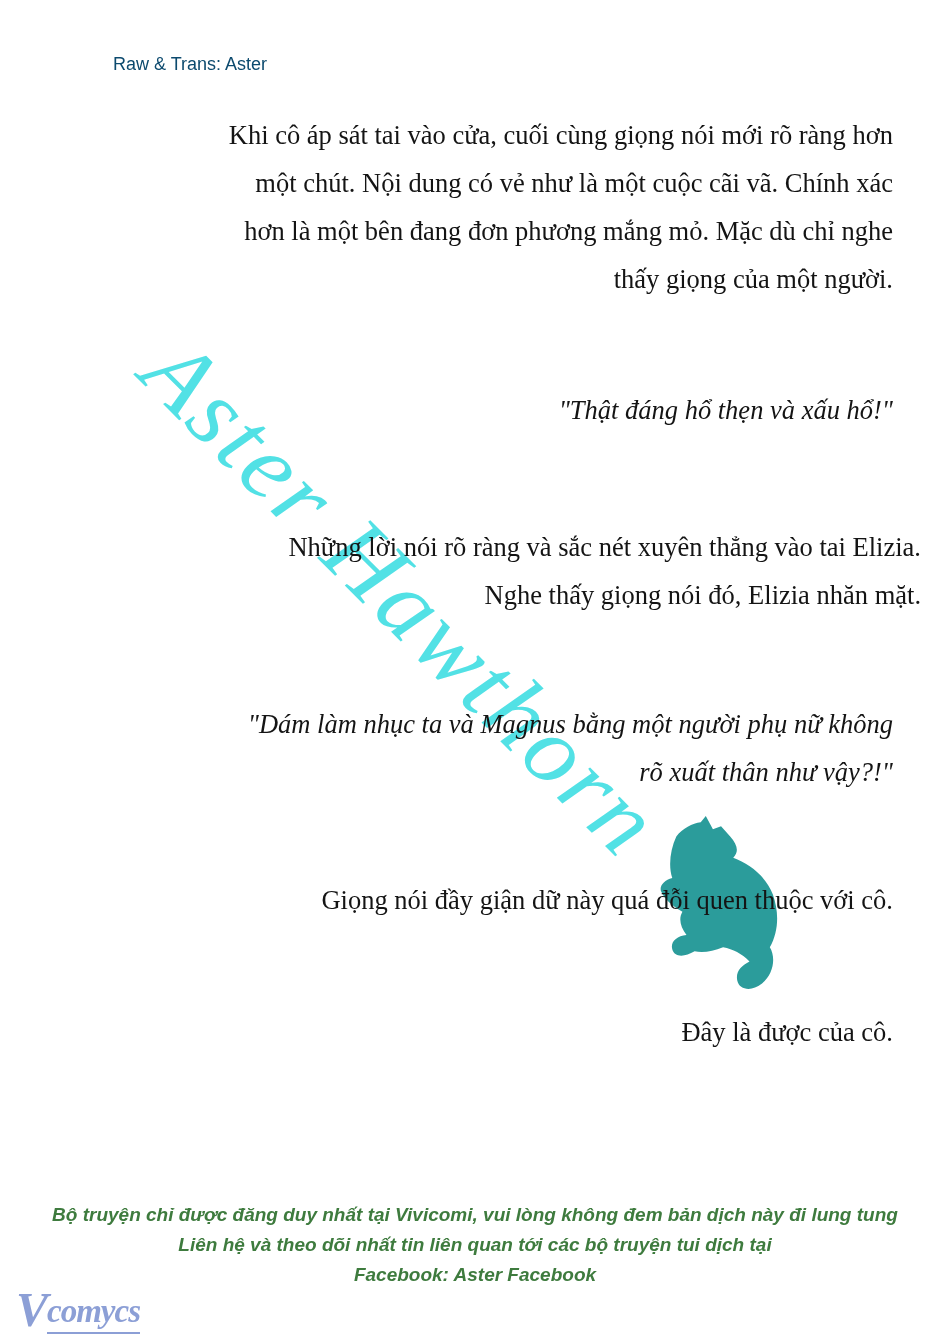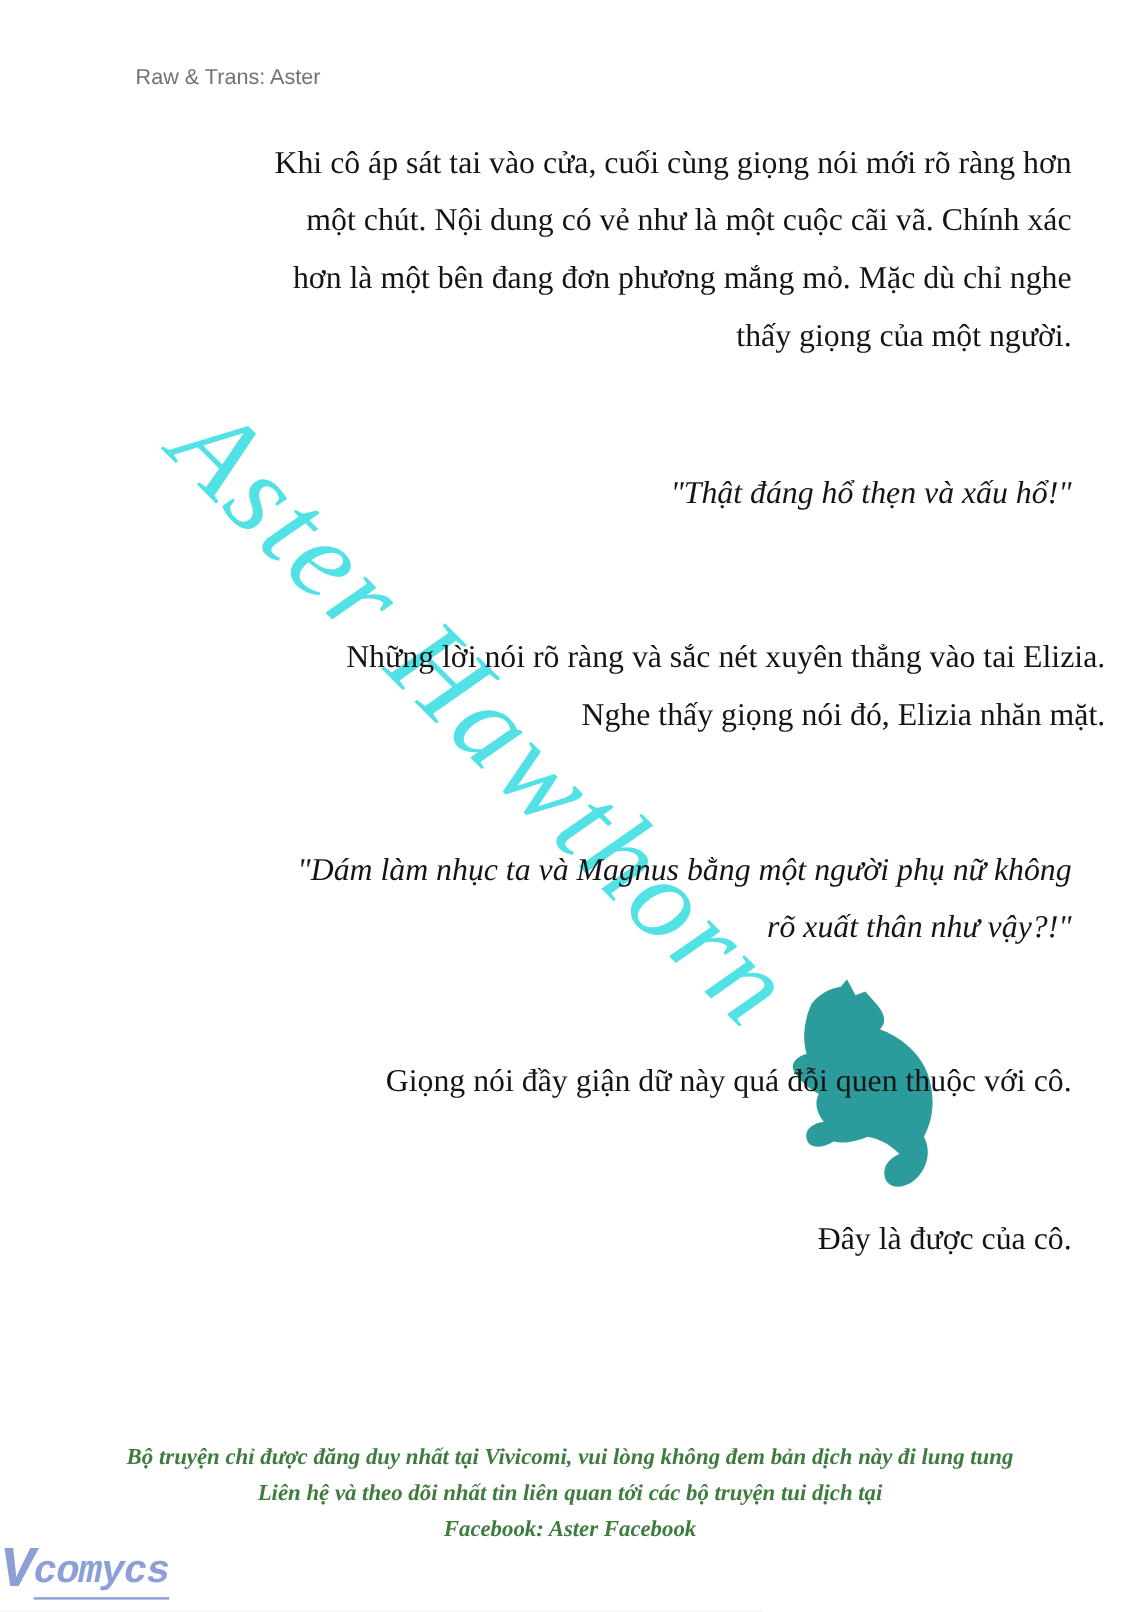--- a/index.html
+++ b/index.html
@@ -11,21 +11,21 @@
     font-family:"Liberation Serif", serif;
     --watermark:#52e1e5;
     --cat:#2b9c9b;
     --footer-green:#3e7b3e;
     --logo-blue:#8c9fd6;
     --text:#141414;
   }
   .header-credit{
     position:absolute;left:113px;top:52px;
     font-family:"Liberation Sans", sans-serif;
-    font-size:18px;line-height:24px;color:#737373;
+    font-size:18px;line-height:24px;color:#0c4a6e;
     z-index:3;
   }
   .watermark{
     position:absolute;left:200px;top:315px;
     font-family:"Liberation Serif", serif;
     font-style:italic;
     font-size:98px;
     letter-spacing:4px;
     color:var(--watermark);
     transform:rotate(45deg);
@@ -50,29 +50,29 @@
   .quote{font-style:italic;}
   .p1{top:111px;}
   .q1{top:386px;}
   .p2{top:523px;margin-left:28px;}
   .q2{top:700px;}
   .p3{top:876px;}
   .p4{top:1008px;}
   .footer{
     position:absolute;left:0;top:1200px;width:950px;
     text-align:center;
-    font-family:Liberation Serif, serif;
+    font-family:Liberation Sans, sans-serif;
     font-style:italic;font-weight:bold;
     font-size:19px;line-height:30px;
     color:var(--footer-green);
     z-index:2;
   }
   .logo{
-    position:absolute;left:0;top:1286px;
-    font-family:Liberation Mono, monospace;
+    position:absolute;left:16px;top:1286px;
+    font-family:Liberation Serif, serif;
     font-style:italic;font-weight:bold;
     color:var(--logo-blue);
     letter-spacing:-1px;
     z-index:2;
     line-height:1;
   }
   .logo-v{font-size:48px;vertical-align:-4px;}
   .logo-rest{font-size:33px;border-bottom:2px solid var(--logo-blue);padding-bottom:3px;}
 </style>
 </head>

